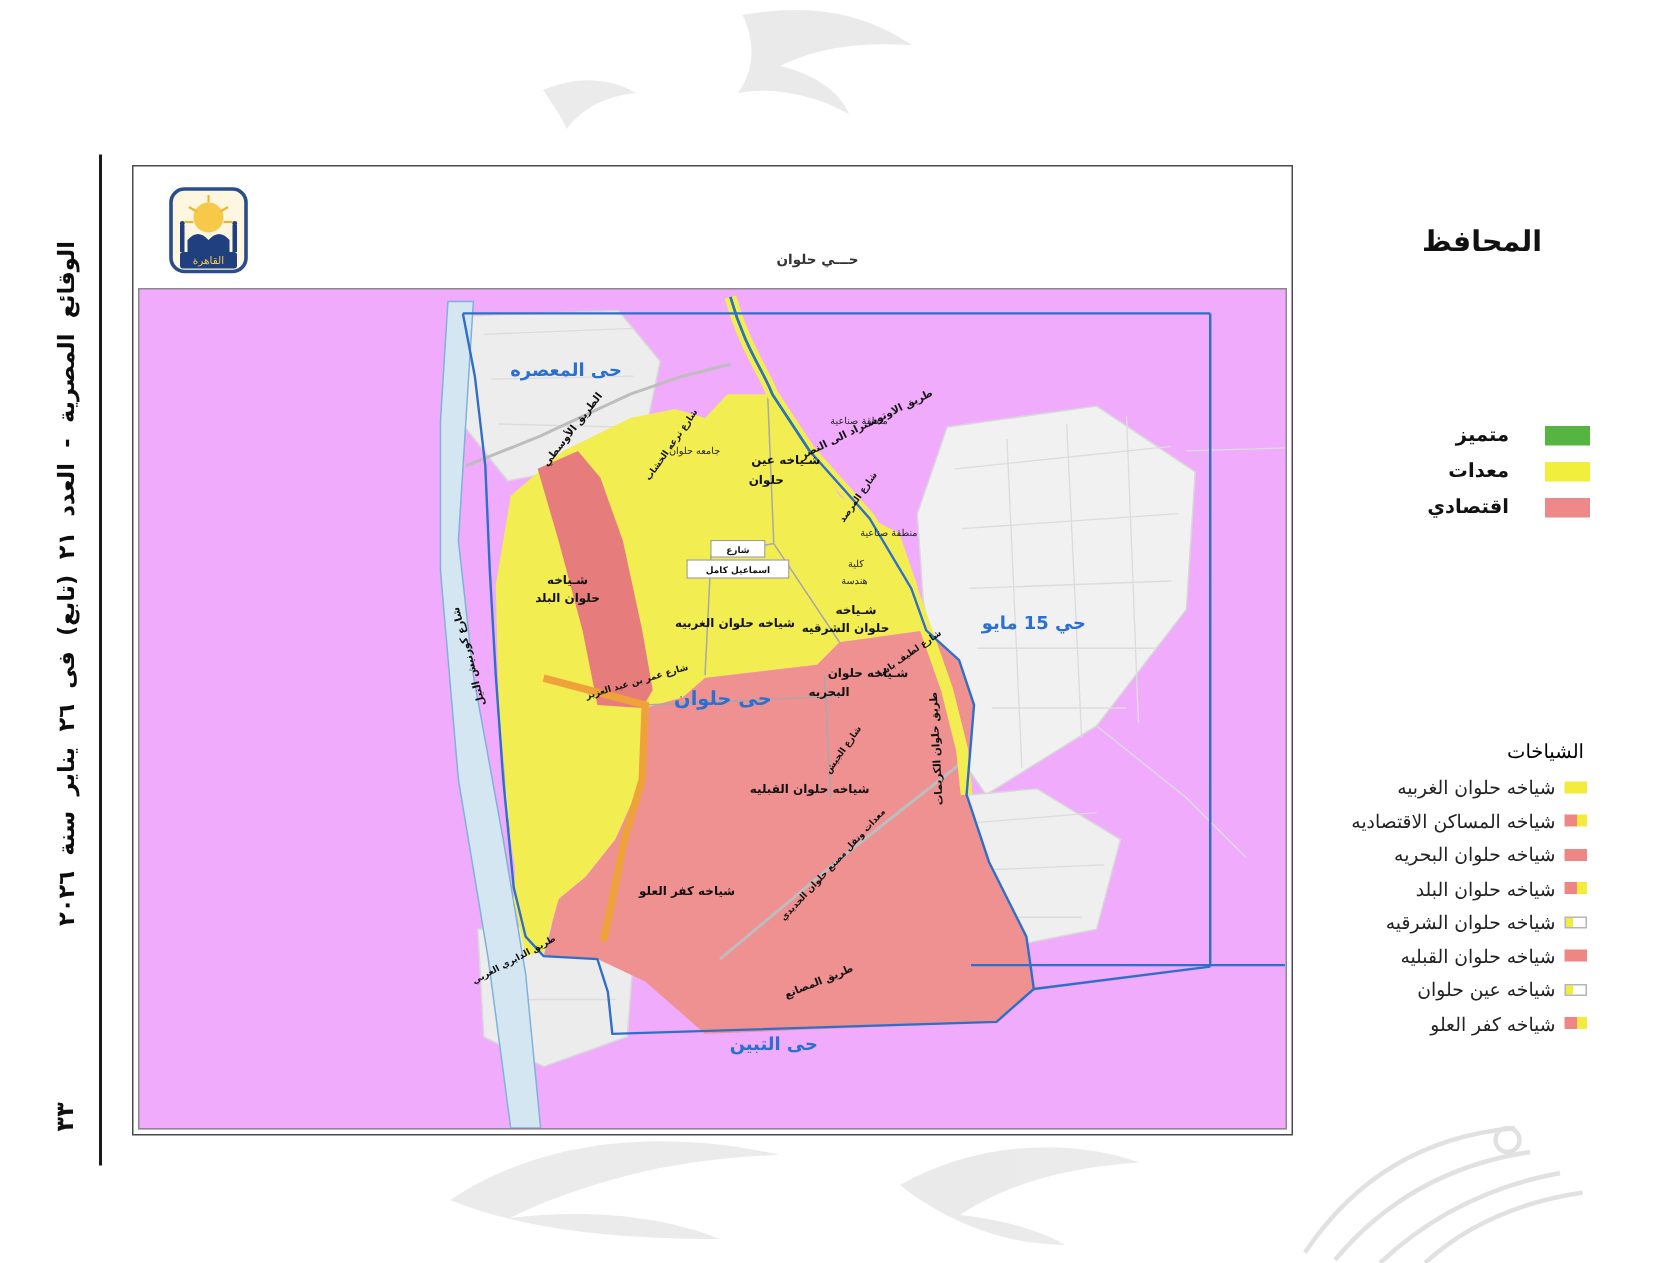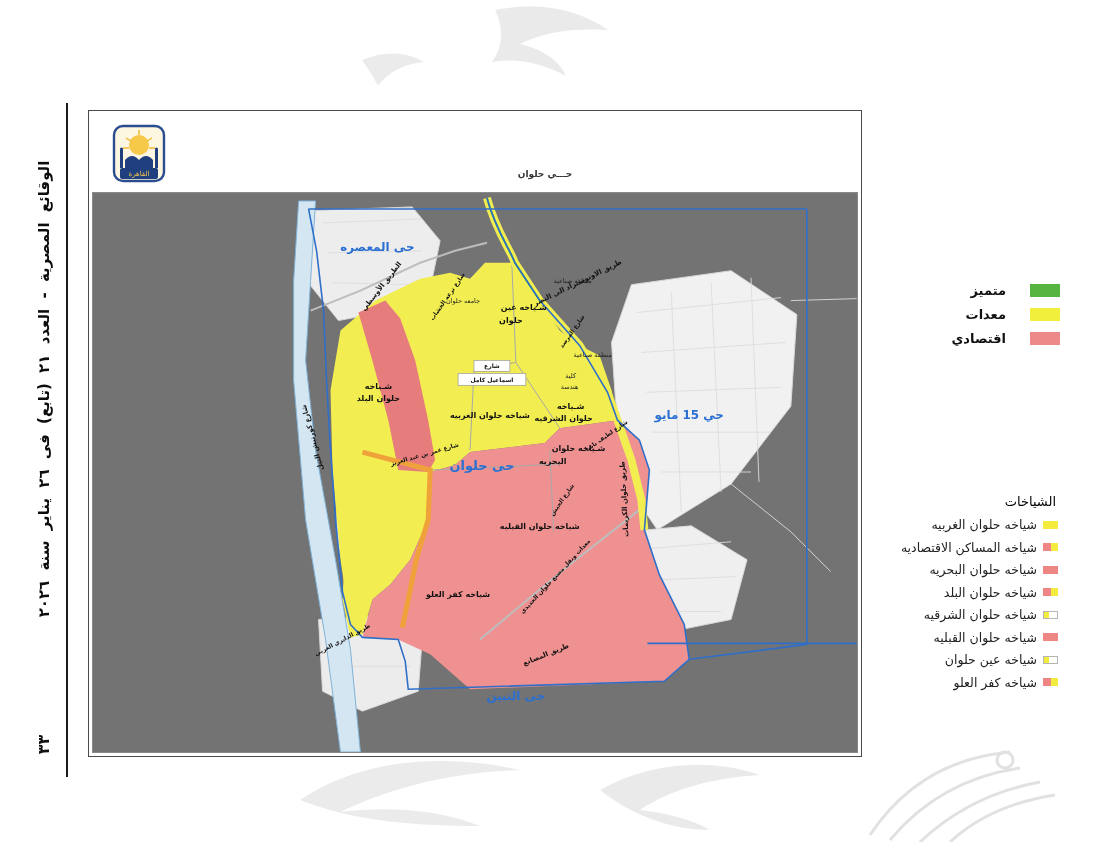--- a/index.html
+++ b/index.html
@@ -8,21 +8,21 @@
   #page *{box-sizing:border-box;}
   .abs{position:absolute;}
   
   #gazette-line{left:-221px;top:380px;width:530px;text-align:center;transform:rotate(-90deg);
     font-weight:bold;font-size:15px;word-spacing:5px;white-space:nowrap;color:#0d0d0d;}
   #page-number{left:23px;top:735px;width:40px;text-align:center;transform:rotate(-90deg);
     font-weight:bold;font-size:16px;}
   #side-rule{left:66px;top:103px;width:2px;height:674px;background:#1b1b1b;}
   
   #outer-frame{left:88px;top:110px;width:774px;height:647px;border:1.3px solid #4a4a4a;background:transparent;}
-  #map-box{left:92px;top:192px;width:766px;height:561px;border:1px solid #8a8a8a;background:#737373;}
+  #map-box{left:92px;top:192px;width:766px;height:561px;border:1px solid #8a8a8a;background:#f0abfc;}
   
   #map-title{left:435px;top:146px;width:220px;text-align:center;font-weight:bold;font-size:15px;}
   #map-subtitle{left:435px;top:169px;width:220px;text-align:center;font-weight:bold;font-size:9px;color:#333;}
   
   #gov-title{left:878px;top:120px;width:220px;text-align:center;font-weight:bold;font-size:20px;line-height:1.4;}
   #gov-subtitle{left:878px;top:150px;width:220px;text-align:center;font-weight:bold;font-size:19px;letter-spacing:1px;}
   #quality-legend{right:58px;top:283px;}
   .qrow{display:flex;direction:rtl;align-items:center;gap:24px;margin-bottom:9px;
         font-weight:bold;font-size:13px;}
   .qswatch{width:30px;height:13px;display:inline-block;}
@@ -60,20 +60,21 @@
       <path d="M920,842 Q970,795 1040,782"></path>
       <path d="M950,842 Q990,805 1055,795"></path>
       <circle cx="1005" cy="760" r="8"></circle>
     </g>
   </svg>
 
   <div class="abs" id="gazette-line">الوقائع المصرية - العدد ٢١ (تابع) فى ٢٦ يناير سنة ٢٠٢٦</div>
   <div class="abs" id="page-number">٣٣</div>
   <div class="abs" id="side-rule"></div>
 
+  <div class="abs" id="gov-subtitle">المحافظ</div>
 
   <div class="abs" id="quality-legend">
     <div class="qrow">
       <span class="qswatch" style="background: rgb(86, 180, 64);"></span>
       <span>متميز</span>
     </div>
     <div class="qrow">
       <span class="qswatch" style="background: rgb(242, 238, 60);"></span>
       <span>معدات</span>
     </div>

